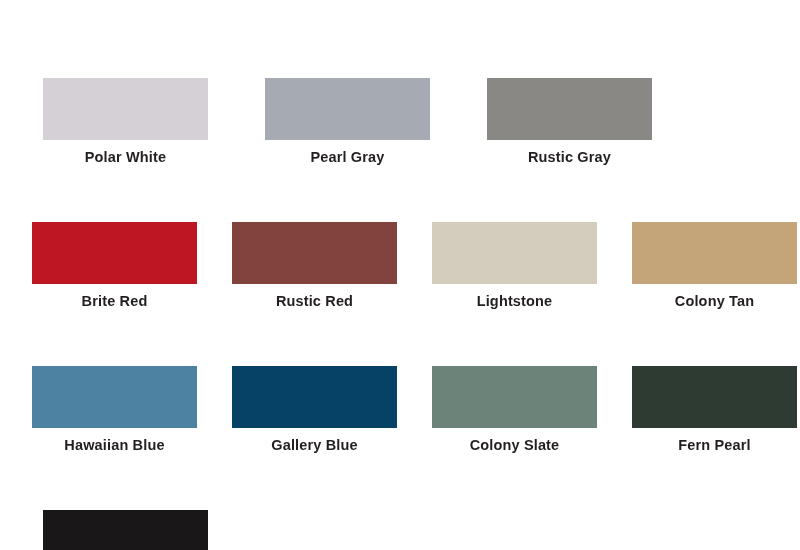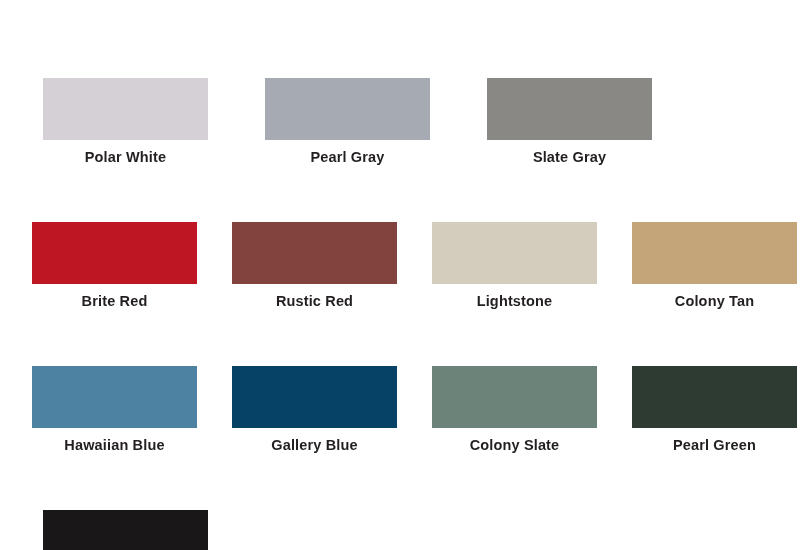--- a/index.html
+++ b/index.html
@@ -63,21 +63,21 @@
       <div class="swatch-cell">
         <div class="swatch-chip" title="Polar White" style="background: rgb(212, 208, 214);"></div>
         <div class="swatch-label">Polar White</div>
       </div>
       <div class="swatch-cell">
         <div class="swatch-chip" title="Pearl Gray" style="background: rgb(166, 170, 178);"></div>
         <div class="swatch-label">Pearl Gray</div>
       </div>
       <div class="swatch-cell">
         <div class="swatch-chip" title="Slate Gray" style="background: rgb(138, 136, 132);"></div>
-        <div class="swatch-label">Slate Gray</div>
+        <div class="swatch-label">Rustic Gray</div>
       </div>
     </div>
     <div class="swatch-row">
       <div class="swatch-cell">
         <div class="swatch-chip" title="Brite Red" style="background: rgb(190, 22, 34);"></div>
         <div class="swatch-label">Brite Red</div>
       </div>
       <div class="swatch-cell">
         <div class="swatch-chip" title="Rustic Red" style="background: rgb(130, 66, 62);"></div>
         <div class="swatch-label">Rustic Red</div>
@@ -99,21 +99,21 @@
       <div class="swatch-cell">
         <div class="swatch-chip" title="Gallery Blue" style="background: rgb(6, 66, 101);"></div>
         <div class="swatch-label">Gallery Blue</div>
       </div>
       <div class="swatch-cell">
         <div class="swatch-chip" title="Colony Green" style="background: rgb(107, 131, 121);"></div>
         <div class="swatch-label">Colony Slate</div>
       </div>
       <div class="swatch-cell">
         <div class="swatch-chip" title="Fern Green" style="background: rgb(46, 59, 51);"></div>
-        <div class="swatch-label">Pearl Green</div>
+        <div class="swatch-label">Fern Pearl</div>
       </div>
     </div>
     <div class="swatch-row">
       <div class="swatch-cell">
         <div class="swatch-chip" title="Black" style="background: rgb(26, 23, 24);"></div>
         <div class="swatch-label">Gray</div>
       </div>
       <div class="swatch-cell empty"></div>
       <div class="swatch-cell empty"></div>
     </div>

